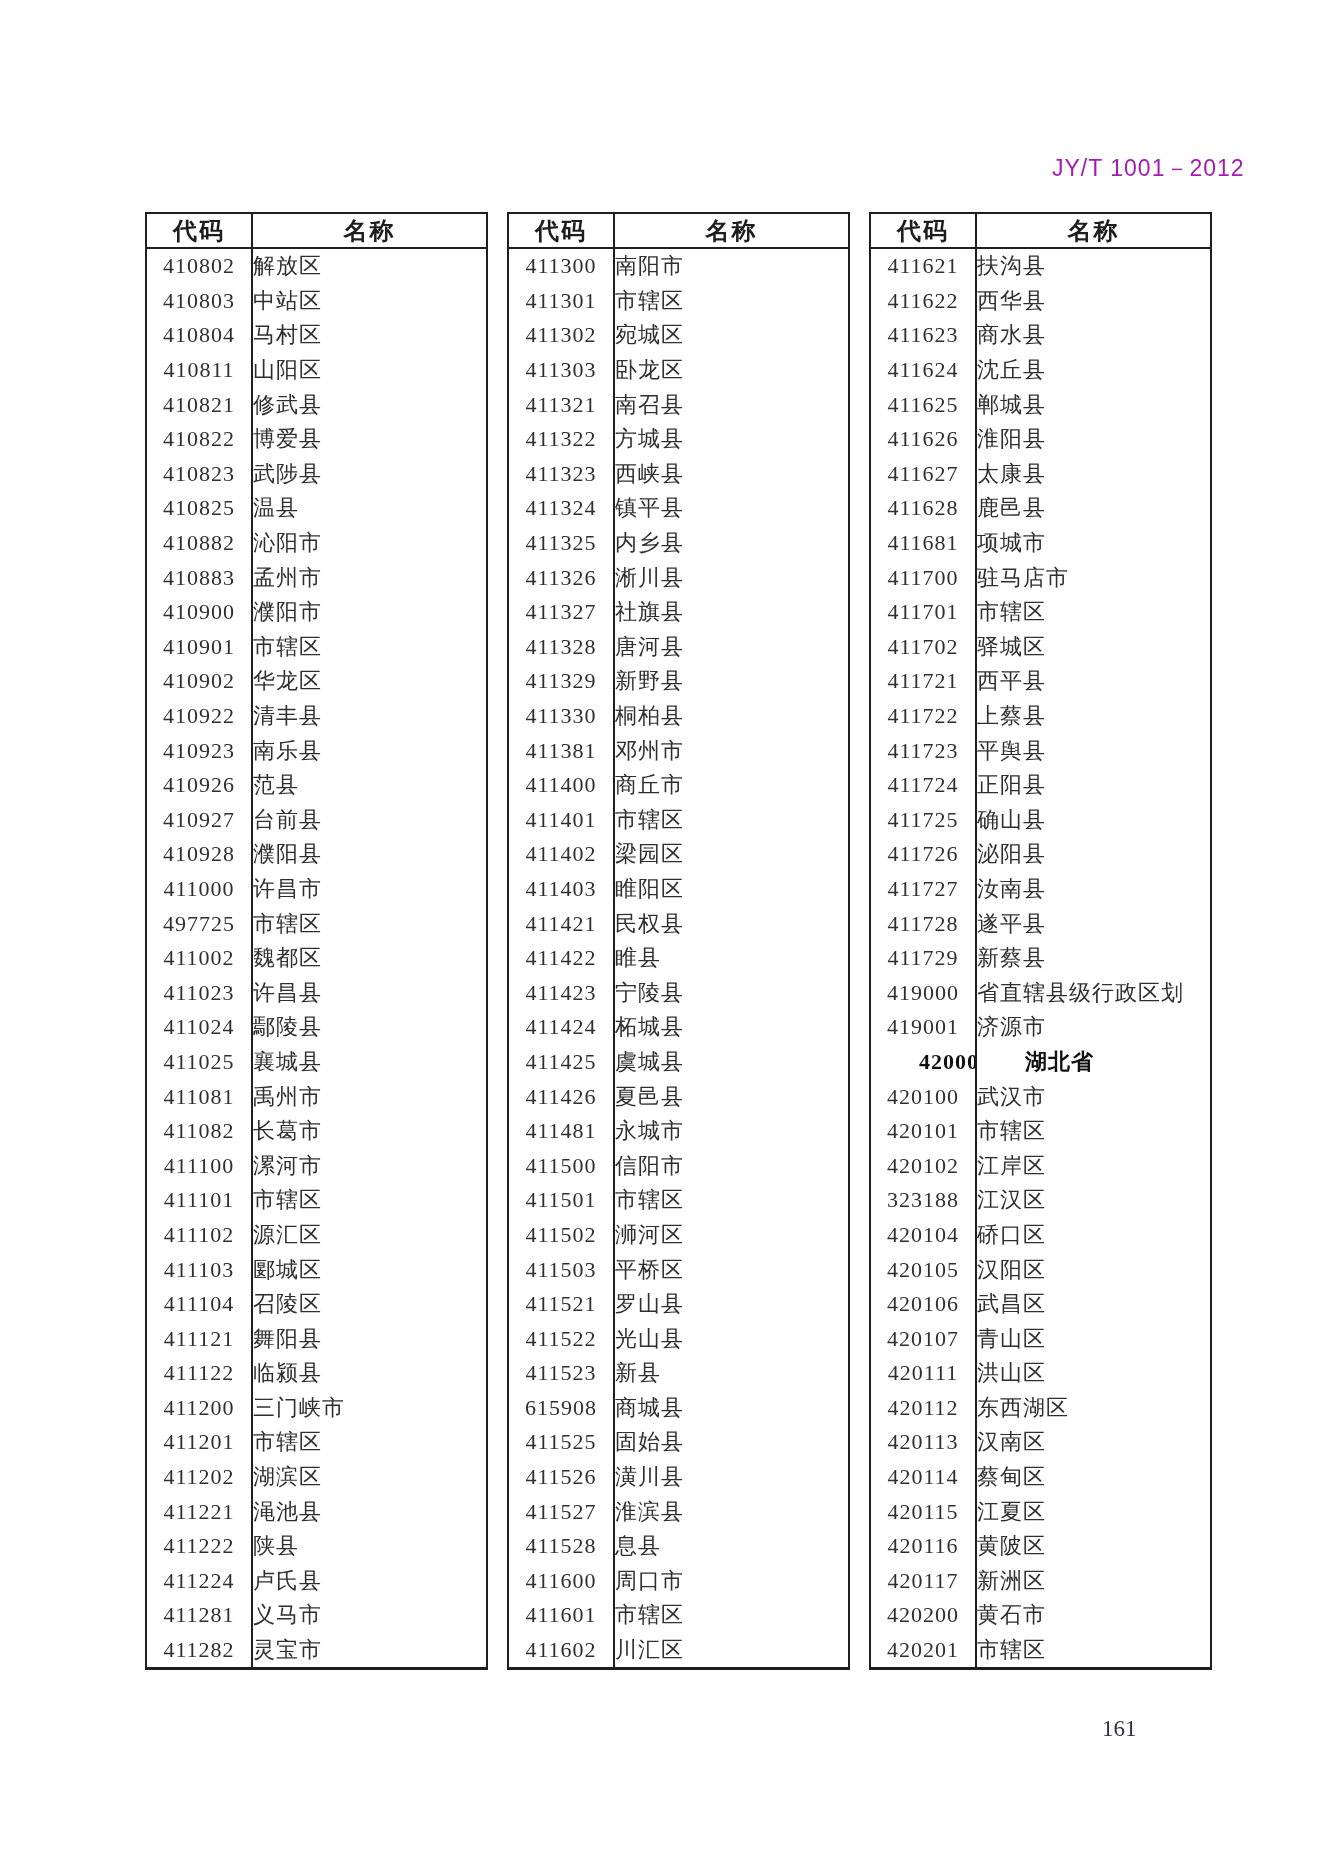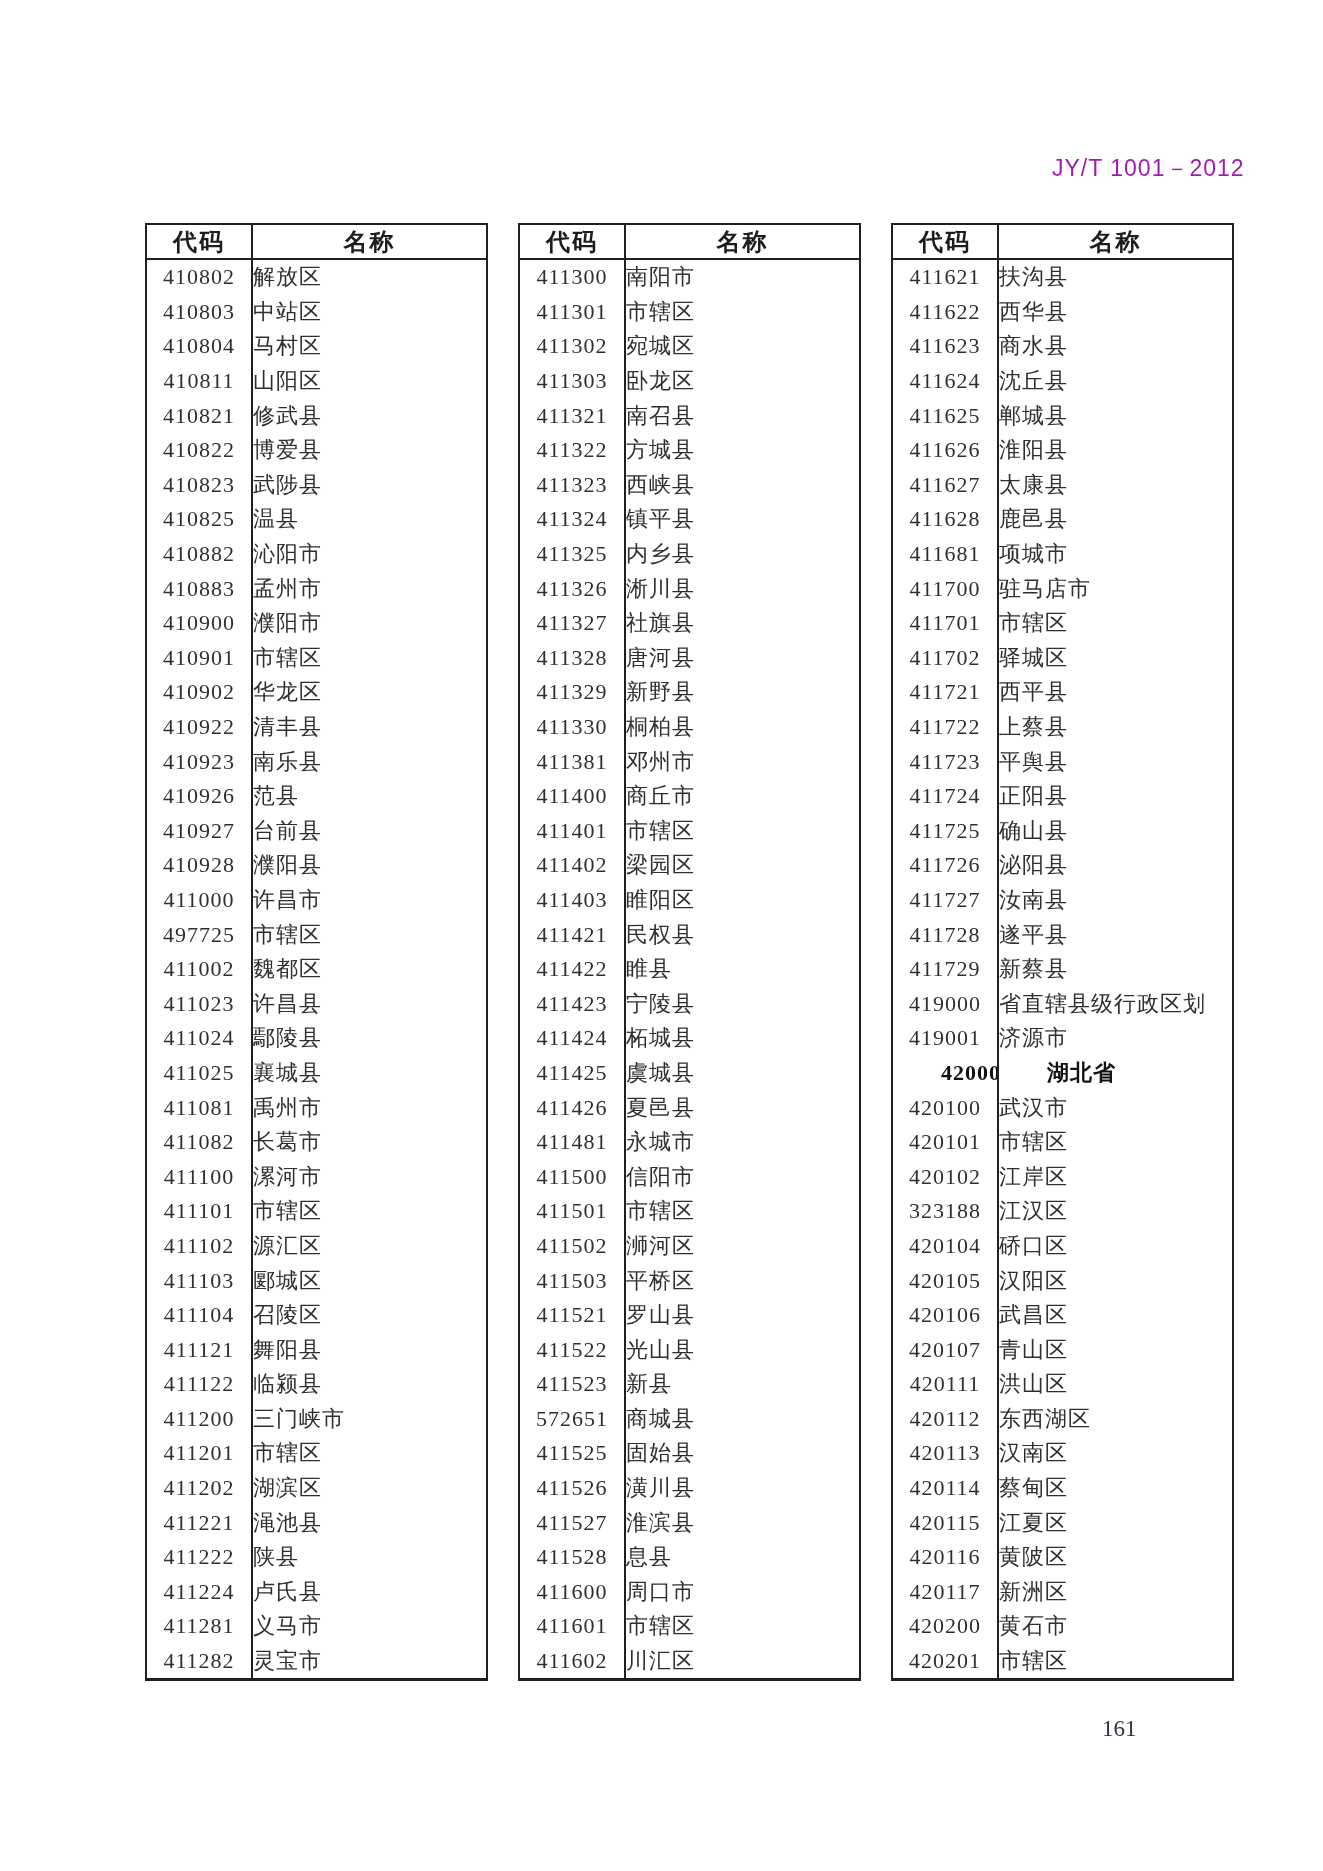--- a/index.html
+++ b/index.html
@@ -22,22 +22,21 @@
     letter-spacing: 1px;
     color: #a21caf;
     white-space: nowrap;
     margin-left: 29px;
   }
   .tables-wrap {
     position: absolute;
     top: 212px;
     left: 145px;
     display: flex;
-    gap: 30px;
-    margin-top: 11px;
+    gap: 19px;
   }
   table.code-table {
     border-collapse: collapse;
     table-layout: fixed;
     width: 343px;
     border: 2px solid #1f1f1f;
     border-bottom-width: 3px;
     background: #ffffff;
   }
   table.code-table col.c-code { width: 106px; }
@@ -411,21 +410,21 @@
           </tr>
           <tr>
             <td class="code-cell">411522</td>
             <td class="name-cell">光山县</td>
           </tr>
           <tr>
             <td class="code-cell">411523</td>
             <td class="name-cell">新县</td>
           </tr>
           <tr>
-            <td class="code-cell">572651</td>
+            <td class="code-cell">615908</td>
             <td class="name-cell">商城县</td>
           </tr>
           <tr>
             <td class="code-cell">411525</td>
             <td class="name-cell">固始县</td>
           </tr>
           <tr>
             <td class="code-cell">411526</td>
             <td class="name-cell">潢川县</td>
           </tr>

